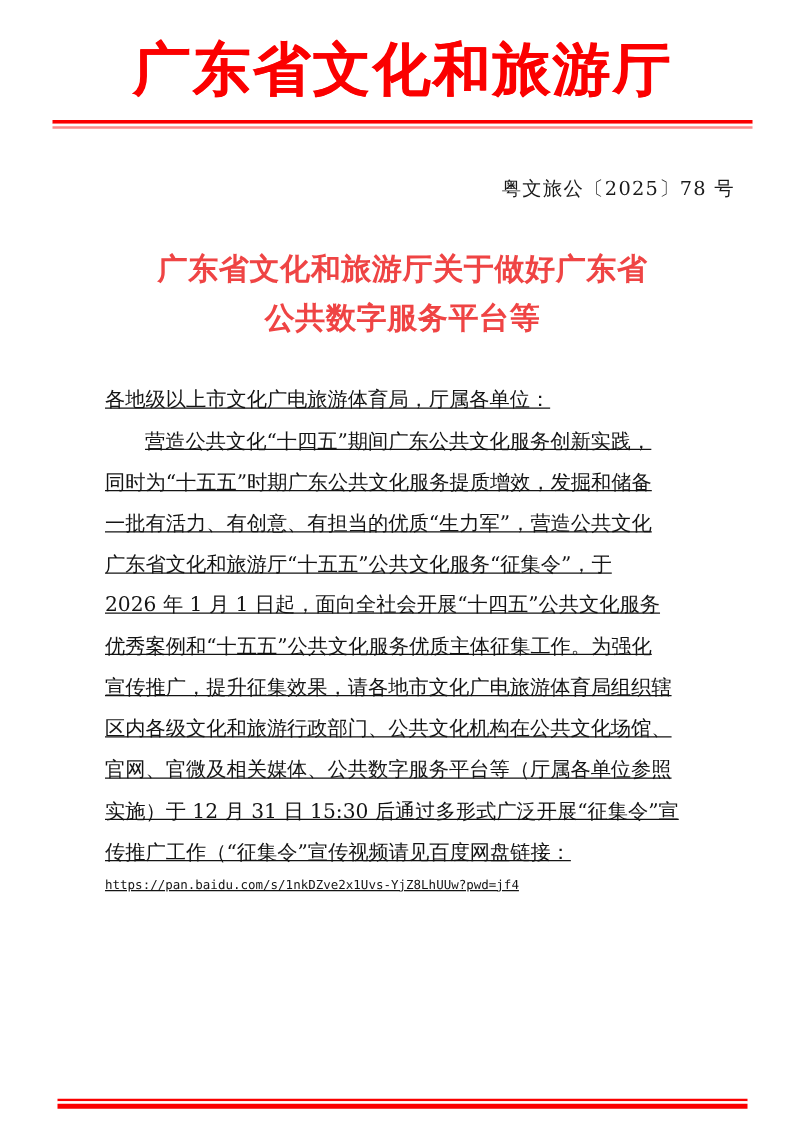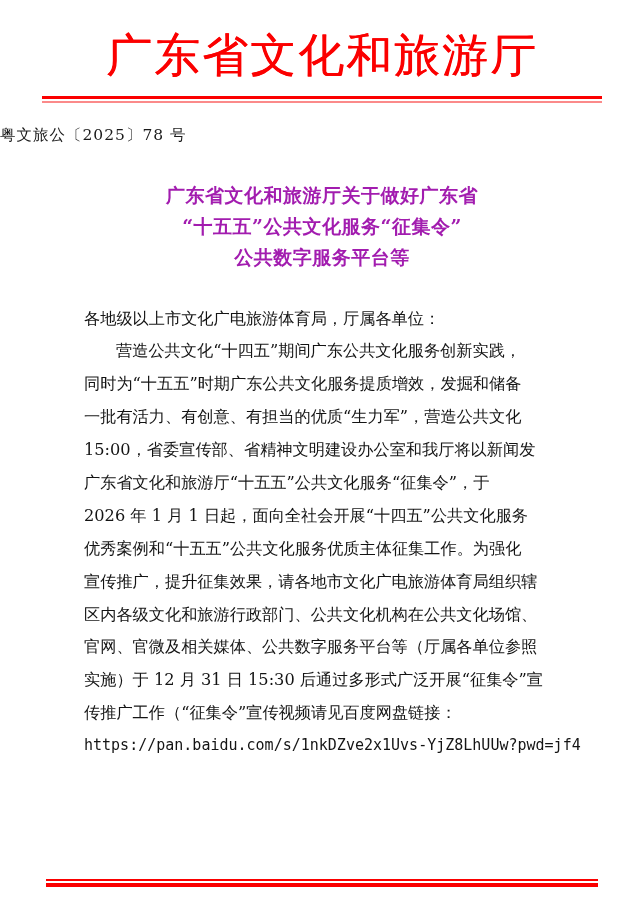--- a/index.html
+++ b/index.html
@@ -22,21 +22,21 @@
   }
 
   
   .masthead {
     text-align: center;
     padding-top: 28px;
   }
   .masthead-title {
     color: #fb0000;
     font-family: "DejaVu Serif", "Liberation Serif", serif;
-    font-weight: normal;
+    font-weight: bold;
     font-size: 46px;
     line-height: 1.18;
     letter-spacing: 2px;
     white-space: nowrap;
     text-shadow: 0.5px 0 0 #fb0000;
   }
 
   
   .header-rule {
     margin: 14px 42px 0 42px;
@@ -49,66 +49,68 @@
     height: 2px;
     background: #ffffff;
   }
   .header-rule .rule-thin {
     height: 2px;
     background: #fb8a8a;
   }
 
   
   .doc-number-row {
-    margin-top: 22px;
+    margin-top: 38px;
     padding-right: 56px;
+    text-align: right;
   }
   .doc-number {
     font-family: "DejaVu Serif", "Liberation Serif", serif;
     font-size: 15.5px;
     color: #1a1a1a;
     letter-spacing: 1px;
     white-space: nowrap;
   }
 
   
   .doc-title {
     margin: 34px 72px 0 72px;
     text-align: center;
     font-family: "DejaVu Serif", "Liberation Serif", serif;
     font-weight: bold;
-    font-size: 19px;
+    font-size: 24px;
     line-height: 1.62;
-    color: #a21caf;
+    color: #ef4444;
     letter-spacing: 0.5px;
   }
   .doc-title .tline {
     display: block;
     white-space: nowrap;
   }
 
   
   .body-block {
     margin: 30px 80px 0 84px;
     font-size: 16.2px;
     line-height: 2.03;
     color: #141414;
     font-family: "DejaVu Serif", "Liberation Serif", serif;
+    text-decoration: underline;
   }
   .body-line {
     display: block;
     white-space: nowrap;
     text-align: justify;
   }
   .body-line.flush {
     display: block;
   }
   .mono {
     font-family: "DejaVu Sans Mono", "Liberation Mono", monospace;
-    font-size: 15px;
+    font-size: 10px;
     letter-spacing: 0px;
   }
 
   
   .footer-rule {
     position: absolute;
     left: 46px;
     right: 46px;
     bottom: 24px;
   }
@@ -139,31 +141,29 @@
     <div class="rule-gap"></div>
     <div class="rule-thin"></div>
   </div>
 
   <div class="doc-number-row">
     <span class="doc-number">粤文旅公〔2025〕78 号</span>
   </div>
 
   <div class="doc-title">
     <span class="tline">广东省文化和旅游厅关于做好广东省</span>
-    <span class="tline">“十五五”公共文化服务“征集令”</span>
     <span class="tline">公共数字服务平台等</span>
   </div>
 
   <div class="body-block">
     <span class="body-line flush">各地级以上市文化广电旅游体育局，厅属各单位：</span>
 
     <span class="body-line flush" style="text-indent:0;padding-left:32px;">营造公共文化“十四五”期间广东公共文化服务创新实践，</span>
     <span class="body-line flush">同时为“十五五”时期广东公共文化服务提质增效，发掘和储备</span>
     <span class="body-line flush">一批有活力、有创意、有担当的优质“生力军”，营造公共文化</span>
-    <span class="body-line flush">15:00，省委宣传部、省精神文明建设办公室和我厅将以新闻发</span>
     <span class="body-line flush">广东省文化和旅游厅“十五五”公共文化服务“征集令”，于</span>
     <span class="body-line flush">2026 年 1 月 1 日起，面向全社会开展“十四五”公共文化服务</span>
     <span class="body-line flush">优秀案例和“十五五”公共文化服务优质主体征集工作。为强化</span>
     <span class="body-line flush">宣传推广，提升征集效果，请各地市文化广电旅游体育局组织辖</span>
     <span class="body-line flush">区内各级文化和旅游行政部门、公共文化机构在公共文化场馆、</span>
     <span class="body-line flush">官网、官微及相关媒体、公共数字服务平台等（厅属各单位参照</span>
     <span class="body-line flush">实施）于 12 月 31 日 15:30 后通过多形式广泛开展“征集令”宣</span>
     <span class="body-line flush">传推广工作（“征集令”宣传视频请见百度网盘链接：</span>
 
     <span class="body-line flush mono">https://pan.baidu.com/s/1nkDZve2x1Uvs-YjZ8LhUUw?pwd=jf4</span>

